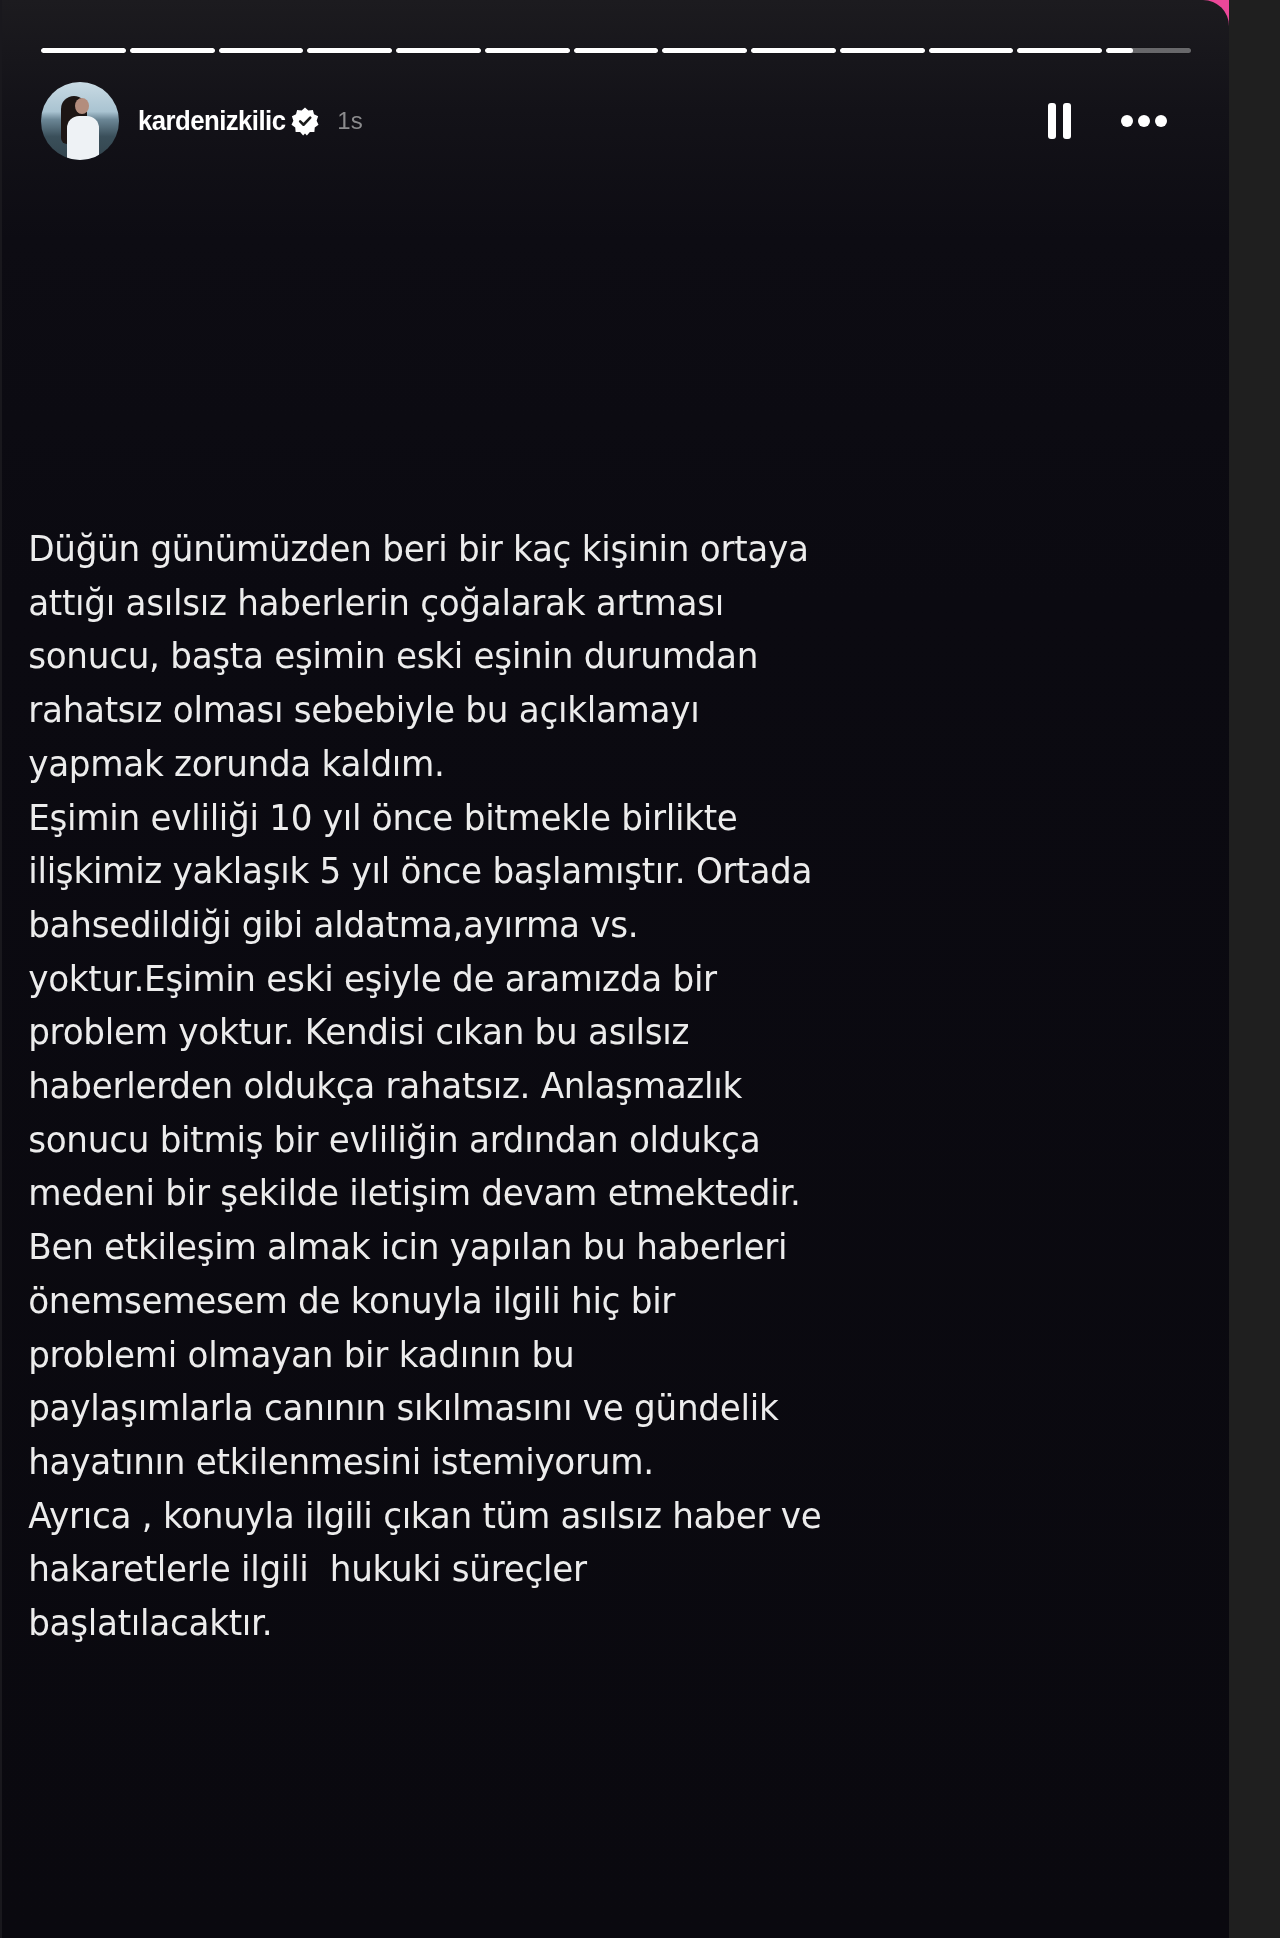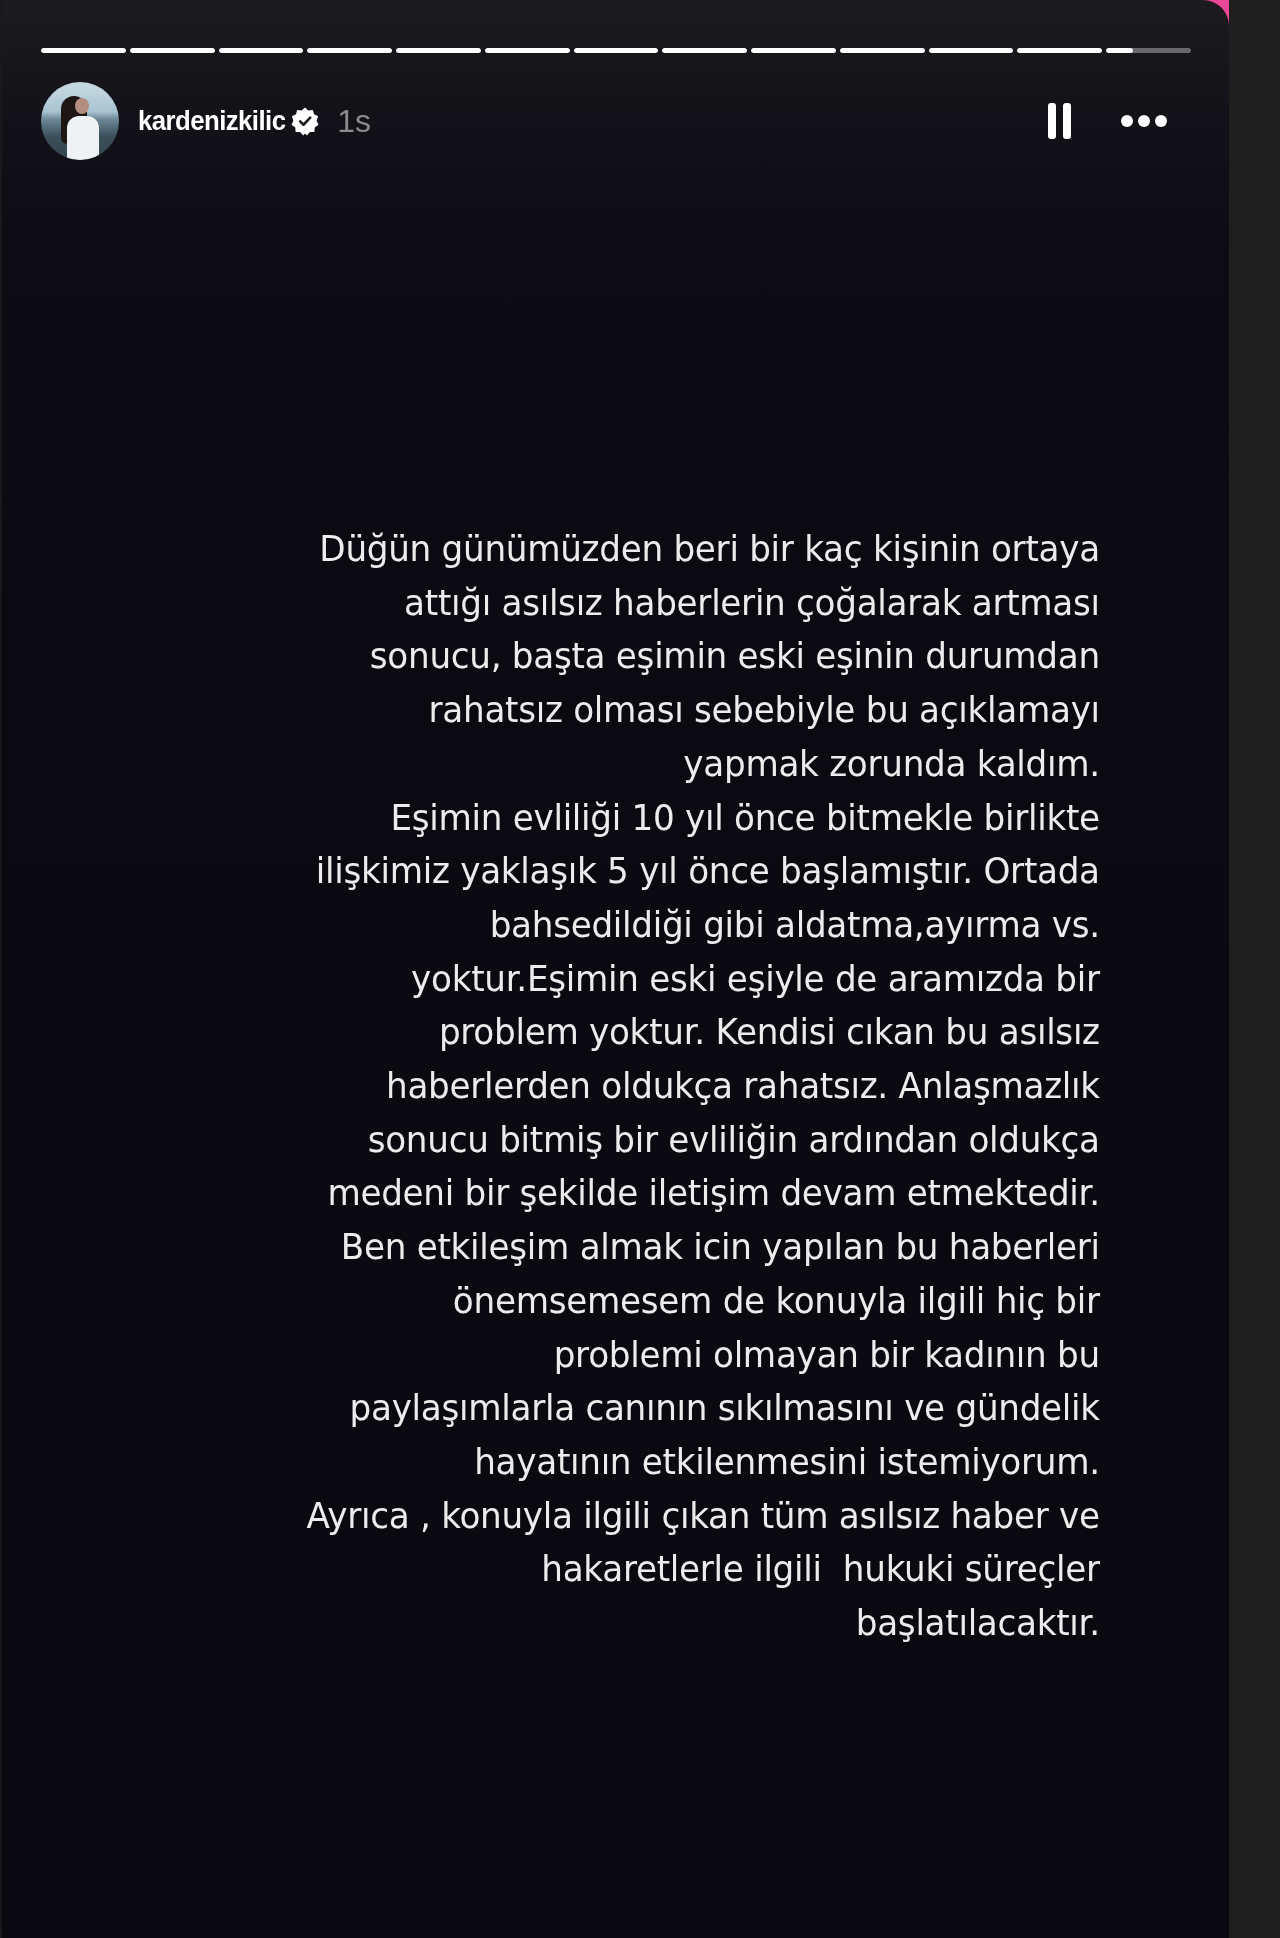--- a/index.html
+++ b/index.html
@@ -109,21 +109,21 @@
   }
   .badge {
     width: 30px;
     height: 30px;
     margin-left: -8px;
     flex: none;
   }
   .time {
     margin-left: 17px;
     font-family: "Liberation Sans", sans-serif;
-    font-size: 32px;
+    font-size: 24px;
     color: #8b8b8d;
   }
   .spacer { flex: 1; }
   .pause-btn {
     width: 26px;
     height: 36px;
     position: relative;
     margin-right: 48px;
     cursor: pointer;
   }
@@ -148,21 +148,21 @@
     width: 12px;
     height: 12px;
     border-radius: 50%;
     background: #ffffff;
   }
   .statement {
     position: absolute;
     left: 0;
     top: 522px;
     width: 1128px;
-    text-align: right;
+    text-align: left;
     font-family: "DejaVu Sans", sans-serif;
     font-size: 36px;
     line-height: 53.7px;
     color: #ececec;
     letter-spacing: -0.3px;
     font-weight: normal;
   }
   .statement .line {
     display: block;
     white-space: pre;

